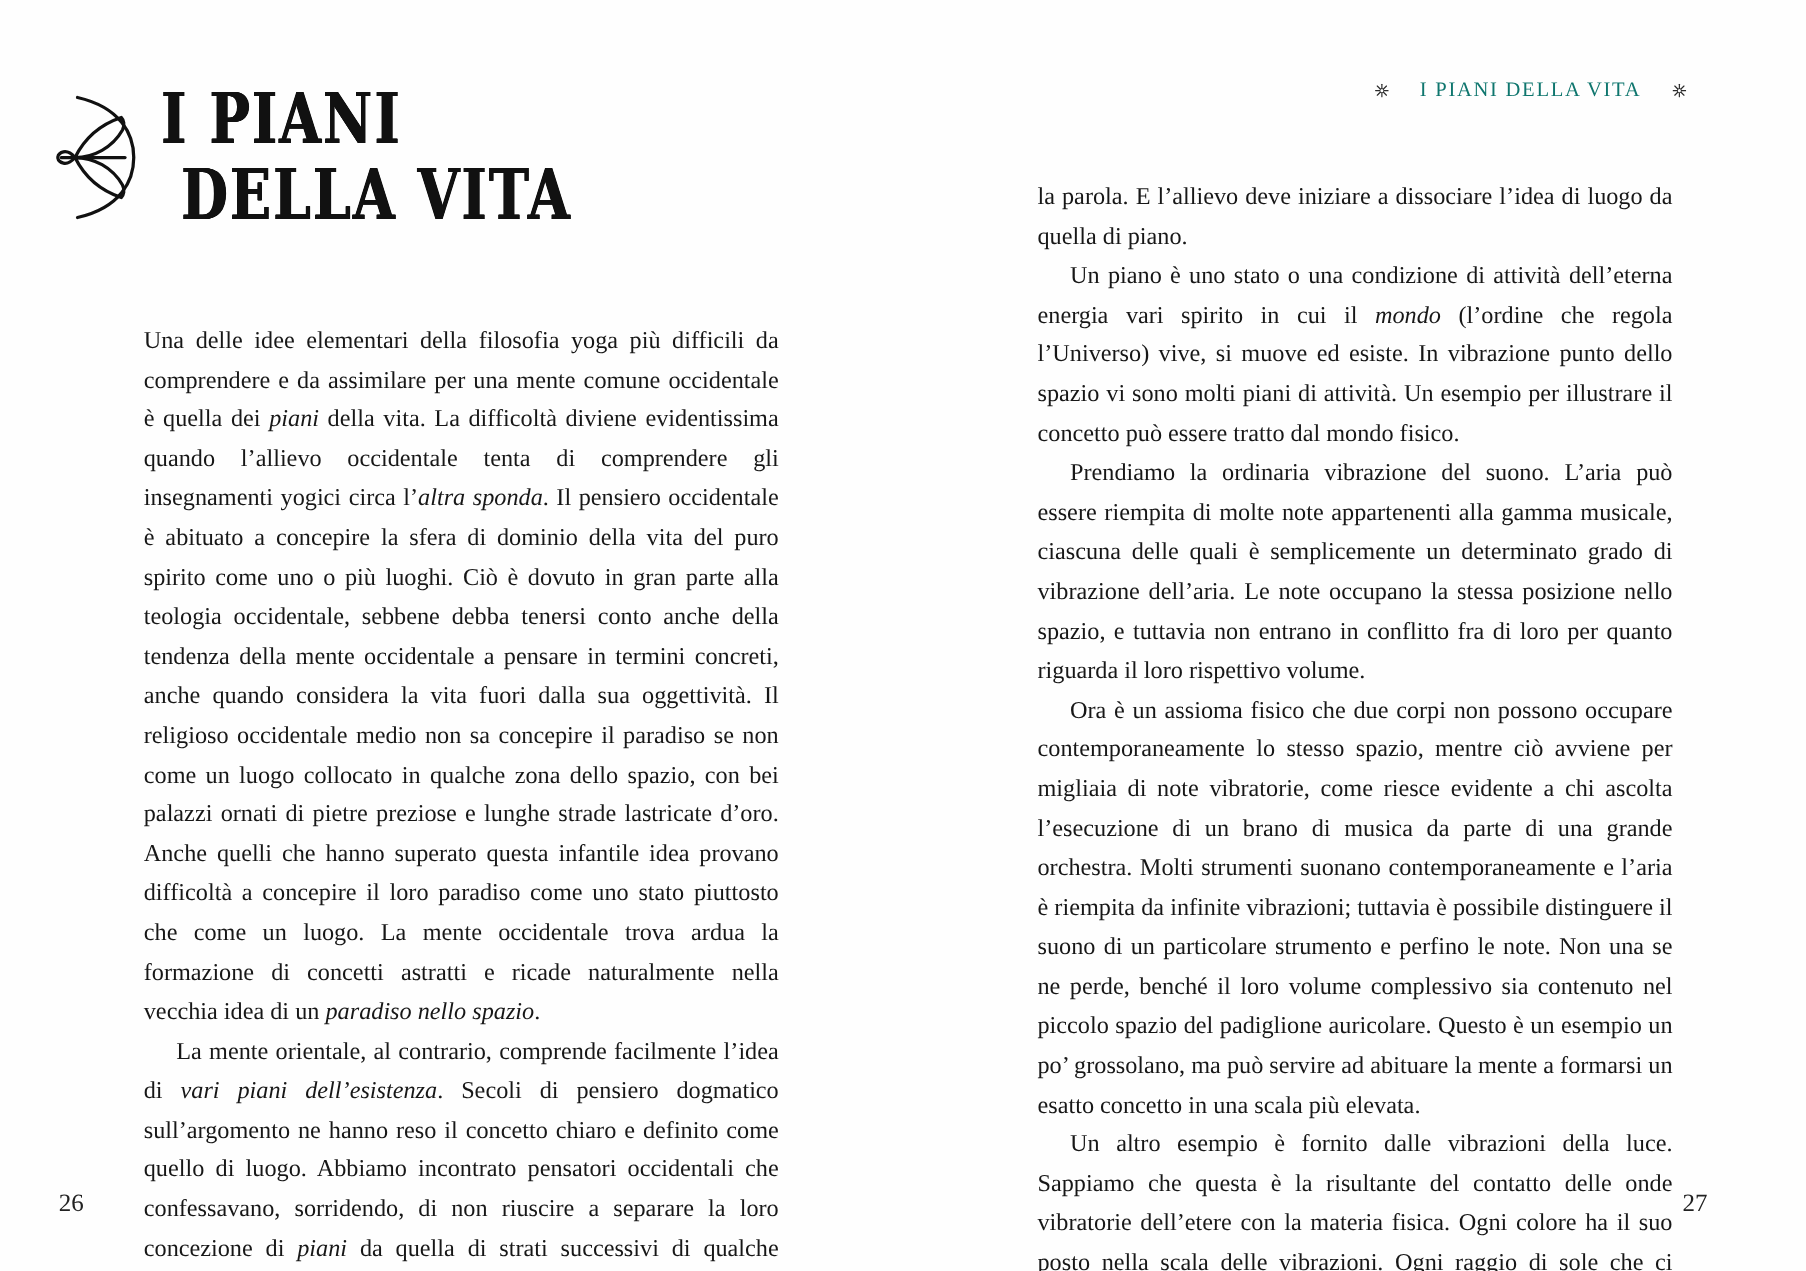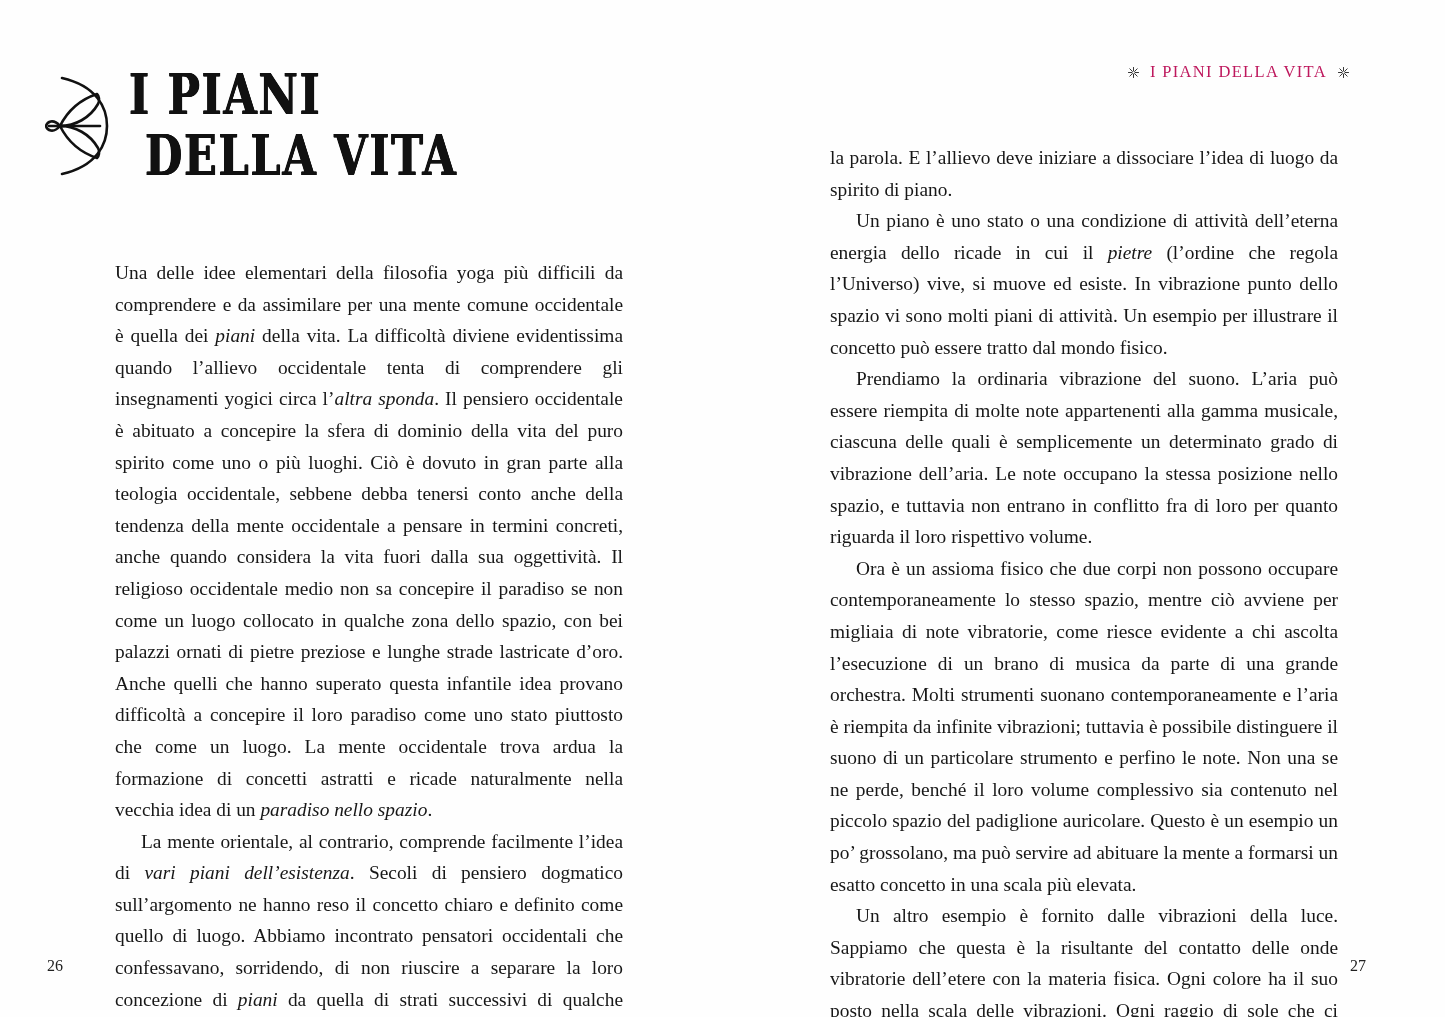--- a/index.html
+++ b/index.html
@@ -23,24 +23,24 @@
     background: #fefefe;
   }
 
   
   .running-header {
     position: absolute;
     top: 62px;
     right: 96px;
     display: flex;
     align-items: center;
-    gap: 11px;
+    gap: 25px;
     font-size: 15.5px;
     letter-spacing: 1.35px;
-    color: #be185d;
+    color: #0f766e;
     font-variant: small-caps;
     white-space: nowrap;
   }
   .running-header .rh-text {
     font-family: "Liberation Serif", "DejaVu Serif", serif;
     font-size: 16.5px;
   }
   .star {
     display: inline-block;
     width: 11px;
@@ -108,21 +108,21 @@
     text-indent: 26px;
   }
   .col i, .col em {
     font-style: italic;
   }
 
   
   .folio {
     position: absolute;
     bottom: 42px;
-    font-size: 16px;
+    font-size: 20px;
     color: #222;
   }
   .folio-left  { left: 47px; }
   .folio-right { right: 79px; }
 </style>
 </head>
 <body>
 
 <div class="page">
 
@@ -180,22 +180,22 @@
       <div class="tline tline-2">DELLA VITA</div>
     </div>
   </div>
 
   <div class="col col-left" id="left-col">
       <p><span>Una delle idee elementari della filosofia yoga più difficili da comprendere e da assimilare per una mente comune occidentale è quella dei </span><i>piani</i><span> della vita. La difficoltà diviene evidentissima quando l’allievo occidentale tenta di comprendere gli insegnamenti yogici circa l’</span><i>altra sponda</i><span>. Il pensiero occidentale è abituato a concepire la sfera di dominio della vita del puro spirito come uno o più luoghi. Ciò è dovuto in gran parte alla teologia occidentale, sebbene debba tenersi conto anche della tendenza della mente occidentale a pensare in termini concreti, anche quando considera la vita fuori dalla sua oggettività. Il religioso occidentale medio non sa concepire il paradiso se non come un luogo collocato in qualche zona dello spazio, con bei palazzi ornati di pietre preziose e lunghe strade lastricate d’oro. Anche quelli che hanno superato questa infantile idea provano difficoltà a concepire il loro paradiso come uno stato piuttosto che come un luogo. La mente occidentale trova ardua la formazione di concetti astratti e ricade naturalmente nella vecchia idea di un </span><i>paradiso nello spazio</i><span>.</span></p>
       <p class="indent"><span>La mente orientale, al contrario, comprende facilmente l’idea di </span><i>vari piani dell’esistenza</i><span>. Secoli di pensiero dogmatico sull’argomento ne hanno reso il concetto chiaro e definito come quello di luogo. Abbiamo incontrato pensatori occidentali che confessavano, sorridendo, di non riuscire a separare la loro concezione di </span><i>piani</i><span> da quella di strati successivi di qualche sostanza materiale. Ma questa concezione è lontana dalla verità quanto l’idea di luogo. Un piano è uno </span></p>
     </div>
 
   <div class="col col-right" id="right-col">
-      <p><span>la parola. E l’allievo deve iniziare a dissociare l’idea di luogo da spirito di piano.</span></p>
-      <p class="indent"><span>Un piano è uno stato o una condizione di attività dell’eterna energia dello ricade in cui il </span><i>pietre</i><span> (l’ordine che regola l’Universo) vive, si muove ed esiste. In vibrazione punto dello spazio vi sono molti piani di attività. Un esempio per illustrare il concetto può essere tratto dal mondo fisico.</span></p>
+      <p><span>la parola. E l’allievo deve iniziare a dissociare l’idea di luogo da quella di piano.</span></p>
+      <p class="indent"><span>Un piano è uno stato o una condizione di attività dell’eterna energia vari spirito in cui il </span><i>mondo</i><span> (l’ordine che regola l’Universo) vive, si muove ed esiste. In vibrazione punto dello spazio vi sono molti piani di attività. Un esempio per illustrare il concetto può essere tratto dal mondo fisico.</span></p>
       <p class="indent"><span>Prendiamo la ordinaria vibrazione del suono. L’aria può essere riempita di molte note appartenenti alla gamma musicale, ciascuna delle quali è semplicemente un determinato grado di vibrazione dell’aria. Le note occupano la stessa posizione nello spazio, e tuttavia non entrano in conflitto fra di loro per quanto riguarda il loro rispettivo volume.</span></p>
       <p class="indent"><span>Ora è un assioma fisico che due corpi non possono occupare contemporaneamente lo stesso spazio, mentre ciò avviene per migliaia di note vibratorie, come riesce evidente a chi ascolta l’esecuzione di un brano di musica da parte di una grande orchestra. Molti strumenti suonano contemporaneamente e l’aria è riempita da infinite vibrazioni; tuttavia è possibile distinguere il suono di un particolare strumento e perfino le note. Non una se ne perde, benché il loro volume complessivo sia contenuto nel piccolo spazio del padiglione auricolare. Questo è un esempio un po’ grossolano, ma può servire ad abituare la mente a formarsi un esatto concetto in una scala più elevata.</span></p>
       <p class="indent"><span>Un altro esempio è fornito dalle vibrazioni della luce. Sappiamo che questa è la risultante del contatto delle onde vibratorie dell’etere con la materia fisica. Ogni colore ha il suo posto nella scala delle vibrazioni. Ogni raggio di sole che ci raggiunge è composto di una grande varietà di colori; i colori dello spettro si possono</span></p>
     </div>
 
   <div class="folio folio-left">26</div>
   <div class="folio folio-right">27</div>
 
 </div>
 

